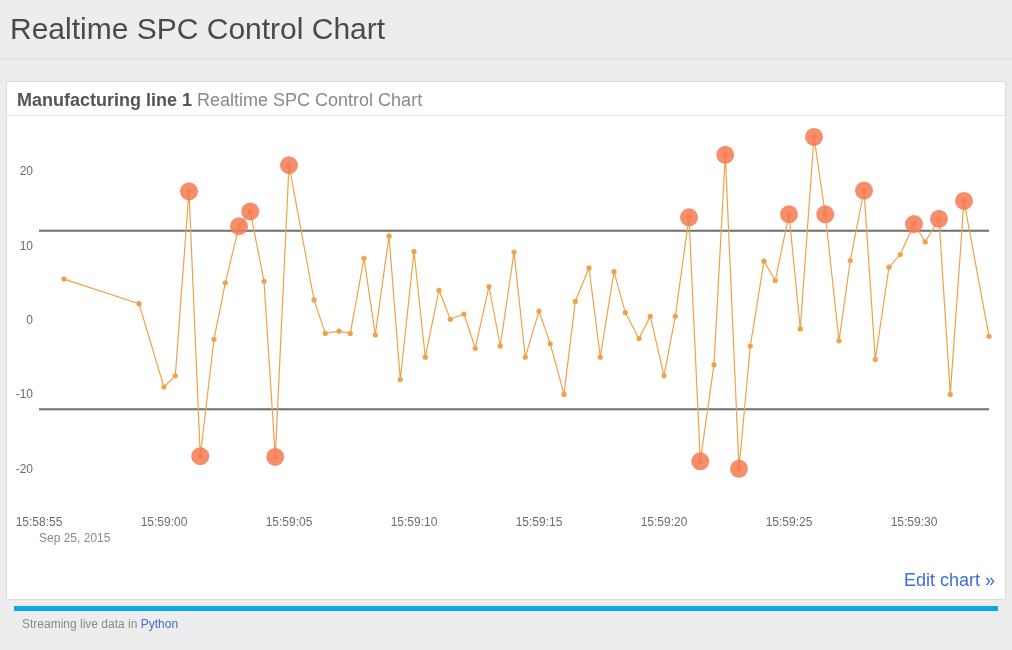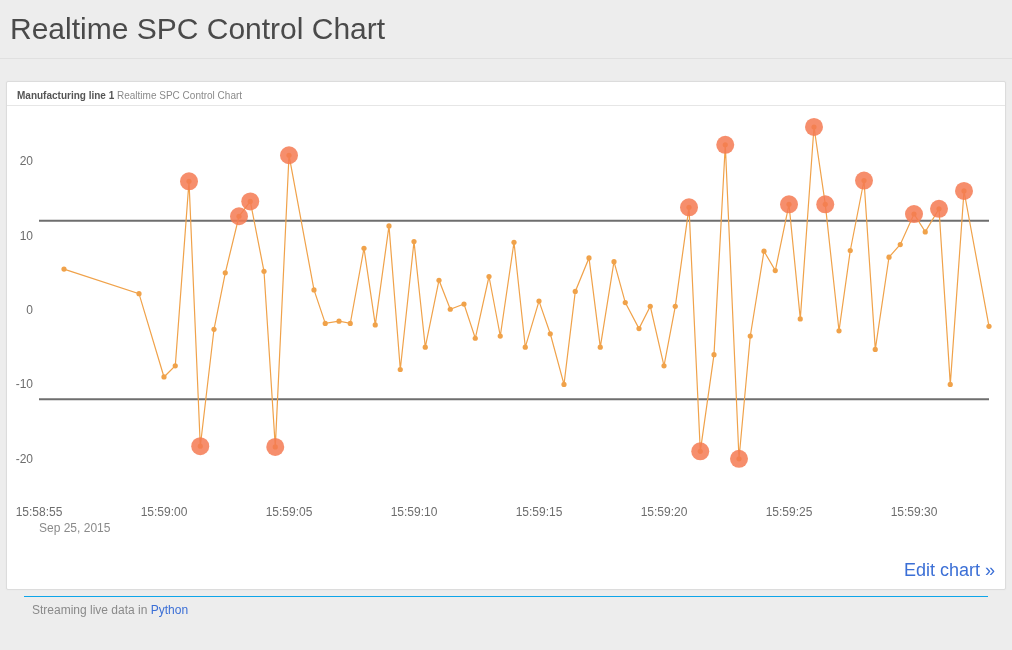--- a/index.html
+++ b/index.html
@@ -26,21 +26,21 @@
 
   .panel {
     margin: 22px 6px 6px 6px;
     background: #ffffff;
     border: 1px solid #dcdcdc;
     border-radius: 2px;
     box-shadow: 0 0 2px rgba(0,0,0,0.04);
     padding: 0 0 0 0;
   }
   .panel-title {
-    font-size: 10px;
+    font-size: 18px;
     padding: 8px 10px 4px 10px;
     color: #8a8a8a;
   }
   .panel-title .pt-line {
     font-weight: 700;
     color: #555;
   }
 
   .chart-area {
     position: relative;
@@ -58,25 +58,25 @@
   .ooc-dot     { fill: #f47a52; opacity: 0.85; }
 
   .edit-row {
     text-align: right;
     font-size: 18px;
     padding: 4px 10px 8px 0;
   }
   .edit-row a { color: #3b6fd6; text-decoration: none; cursor: pointer; }
 
   .footer-note {
-    margin: 0 24px;
+    margin: 0 14px;
     padding: 6px 8px;
     font-size: 12px;
     color: #8a8a8a;
-    border-top: 1px solid #0ea5e9;
+    border-top: 5px solid #0ea5e9;
   }
   .footer-note a { color: #3b6fd6; text-decoration: none; cursor: pointer; }
 </style>
 </head>
 <body>
 
 <div class="header">
   <h1>Realtime SPC Control Chart</h1>
 </div>
 

